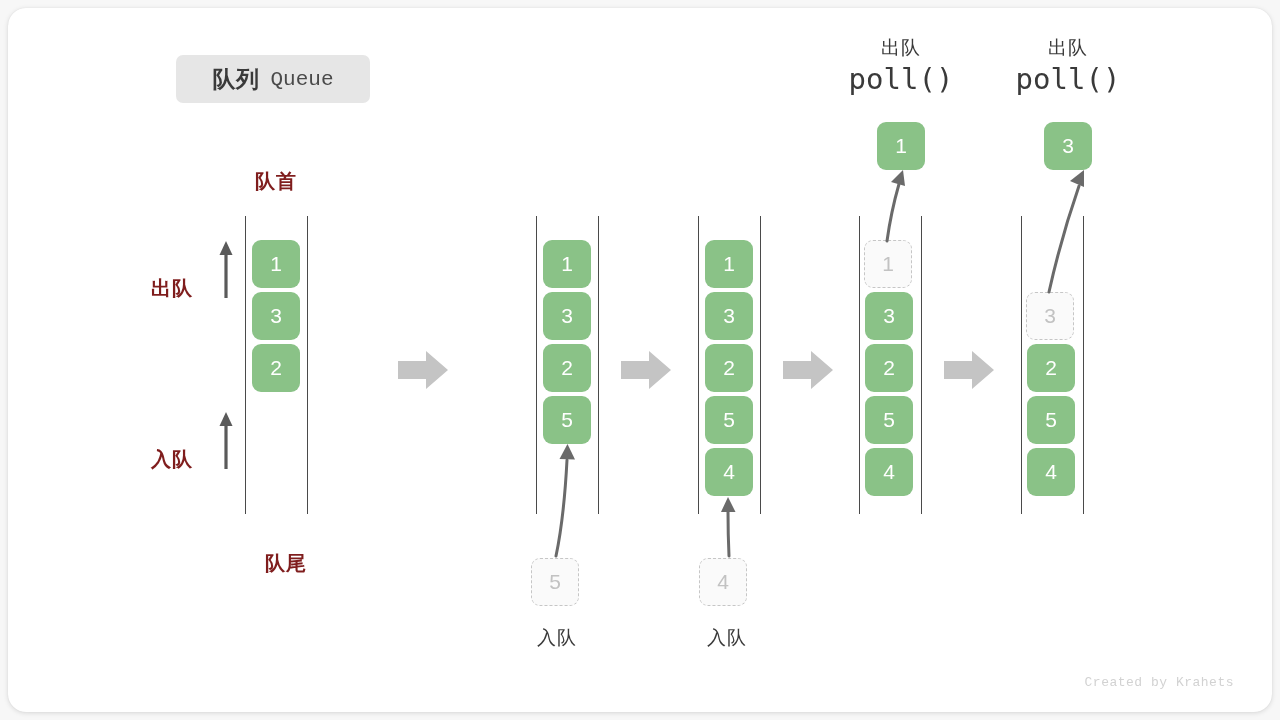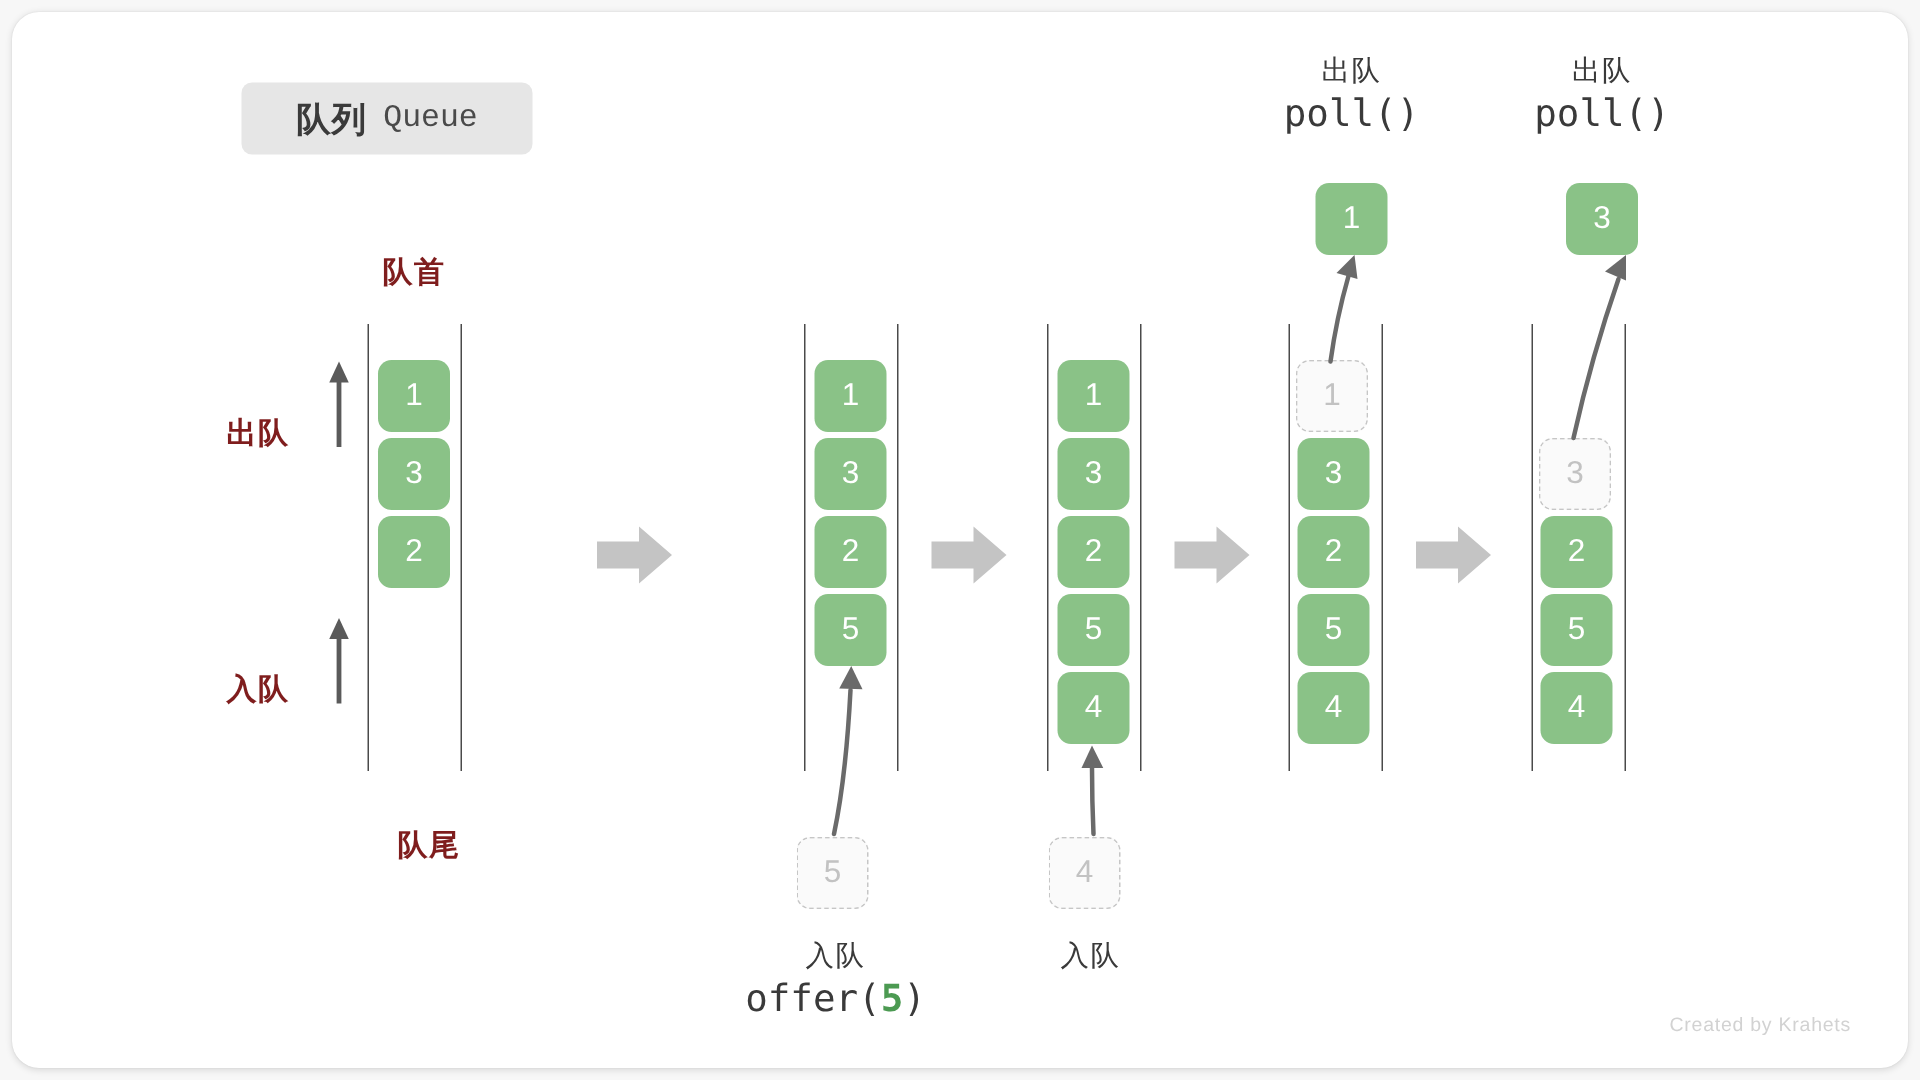--- a/index.html
+++ b/index.html
@@ -27,21 +27,21 @@
     height: 704px;
     background: #ffffff;
     border-radius: 18px;
     box-shadow: 0 1px 5px rgba(0,0,0,0.13), 0 0 1px rgba(0,0,0,0.10);
   }
   .abs { position: absolute; }
 
   
   #title-badge {
     position: absolute;
-    left: 153px;
+    left: 168px;
     top: 47px;
     width: 194px;
     height: 48px;
     background: #e6e6e6;
     border-radius: 7px;
     display: flex;
     align-items: center;
     justify-content: center;
     gap: 11px;
   }
@@ -72,21 +72,21 @@
   .op-label .cn {
     font-size: 19px;
     font-weight: normal;
     color: #3a3a3a;
     letter-spacing: 1px;
     display: block;
     line-height: 1.0;
   }
   .op-label .code {
     font-family: "DejaVu Sans Mono", "Liberation Mono", monospace;
-    font-size: 25px;
+    font-size: 29px;
     color: #3a3a3a;
     display: block;
     line-height: 1.55;
     white-space: pre;
   }
   .op-label .code .arg { color: #4c9a52; font-weight: bold; }
 
   
   .rail {
     position: absolute;
@@ -117,21 +117,21 @@
   }
 
   
   .block-arrow { position: absolute; }
 
   
   #watermark {
     position: absolute;
     right: 38px;
     bottom: 22px;
-    font-family: Liberation Sans, sans-serif;
+    font-family: Liberation Mono, monospace;
     font-size: 13px;
     color: #d2d2d2;
     letter-spacing: 0.5px;
   }
   svg { overflow: visible; }
 </style>
 </head>
 <body>
 
 <div id="stage">
@@ -193,21 +193,20 @@
       <span>5</span>
     </div>
 
     <svg class="abs" style="left:520px; top:430px;" width="70" height="122">
       <path d="M 28 118 Q 36 80 39 22" stroke="#6a6a6a" stroke-width="3" fill="none" stroke-linecap="round"></path>
       <polygon points="39.5,6 31.5,21 47,21.5" fill="#6a6a6a"></polygon>
     </svg>
 
     <div class="abs op-label" style="left:455px; top:620px; width:188px;">
       <span class="cn">入队</span>
-      <span class="code"><span>offer(</span><span class="arg">5</span><span>)</span></span>
     </div>
 
     <svg class="block-arrow" style="left:613px; top:341px;" width="52" height="42">
       <polygon points="0,12 28,12 28,2 50,21 28,40 28,30 0,30" fill="#c4c4c4"></polygon>
     </svg>
 
     <div class="rail" style="left:690px; top:208px; height:298px;"></div>
     <div class="rail" style="left:752px; top:208px; height:298px;"></div>
     <div class="cell solid" style="left:697px; top:232px;">
       <span>1</span>

